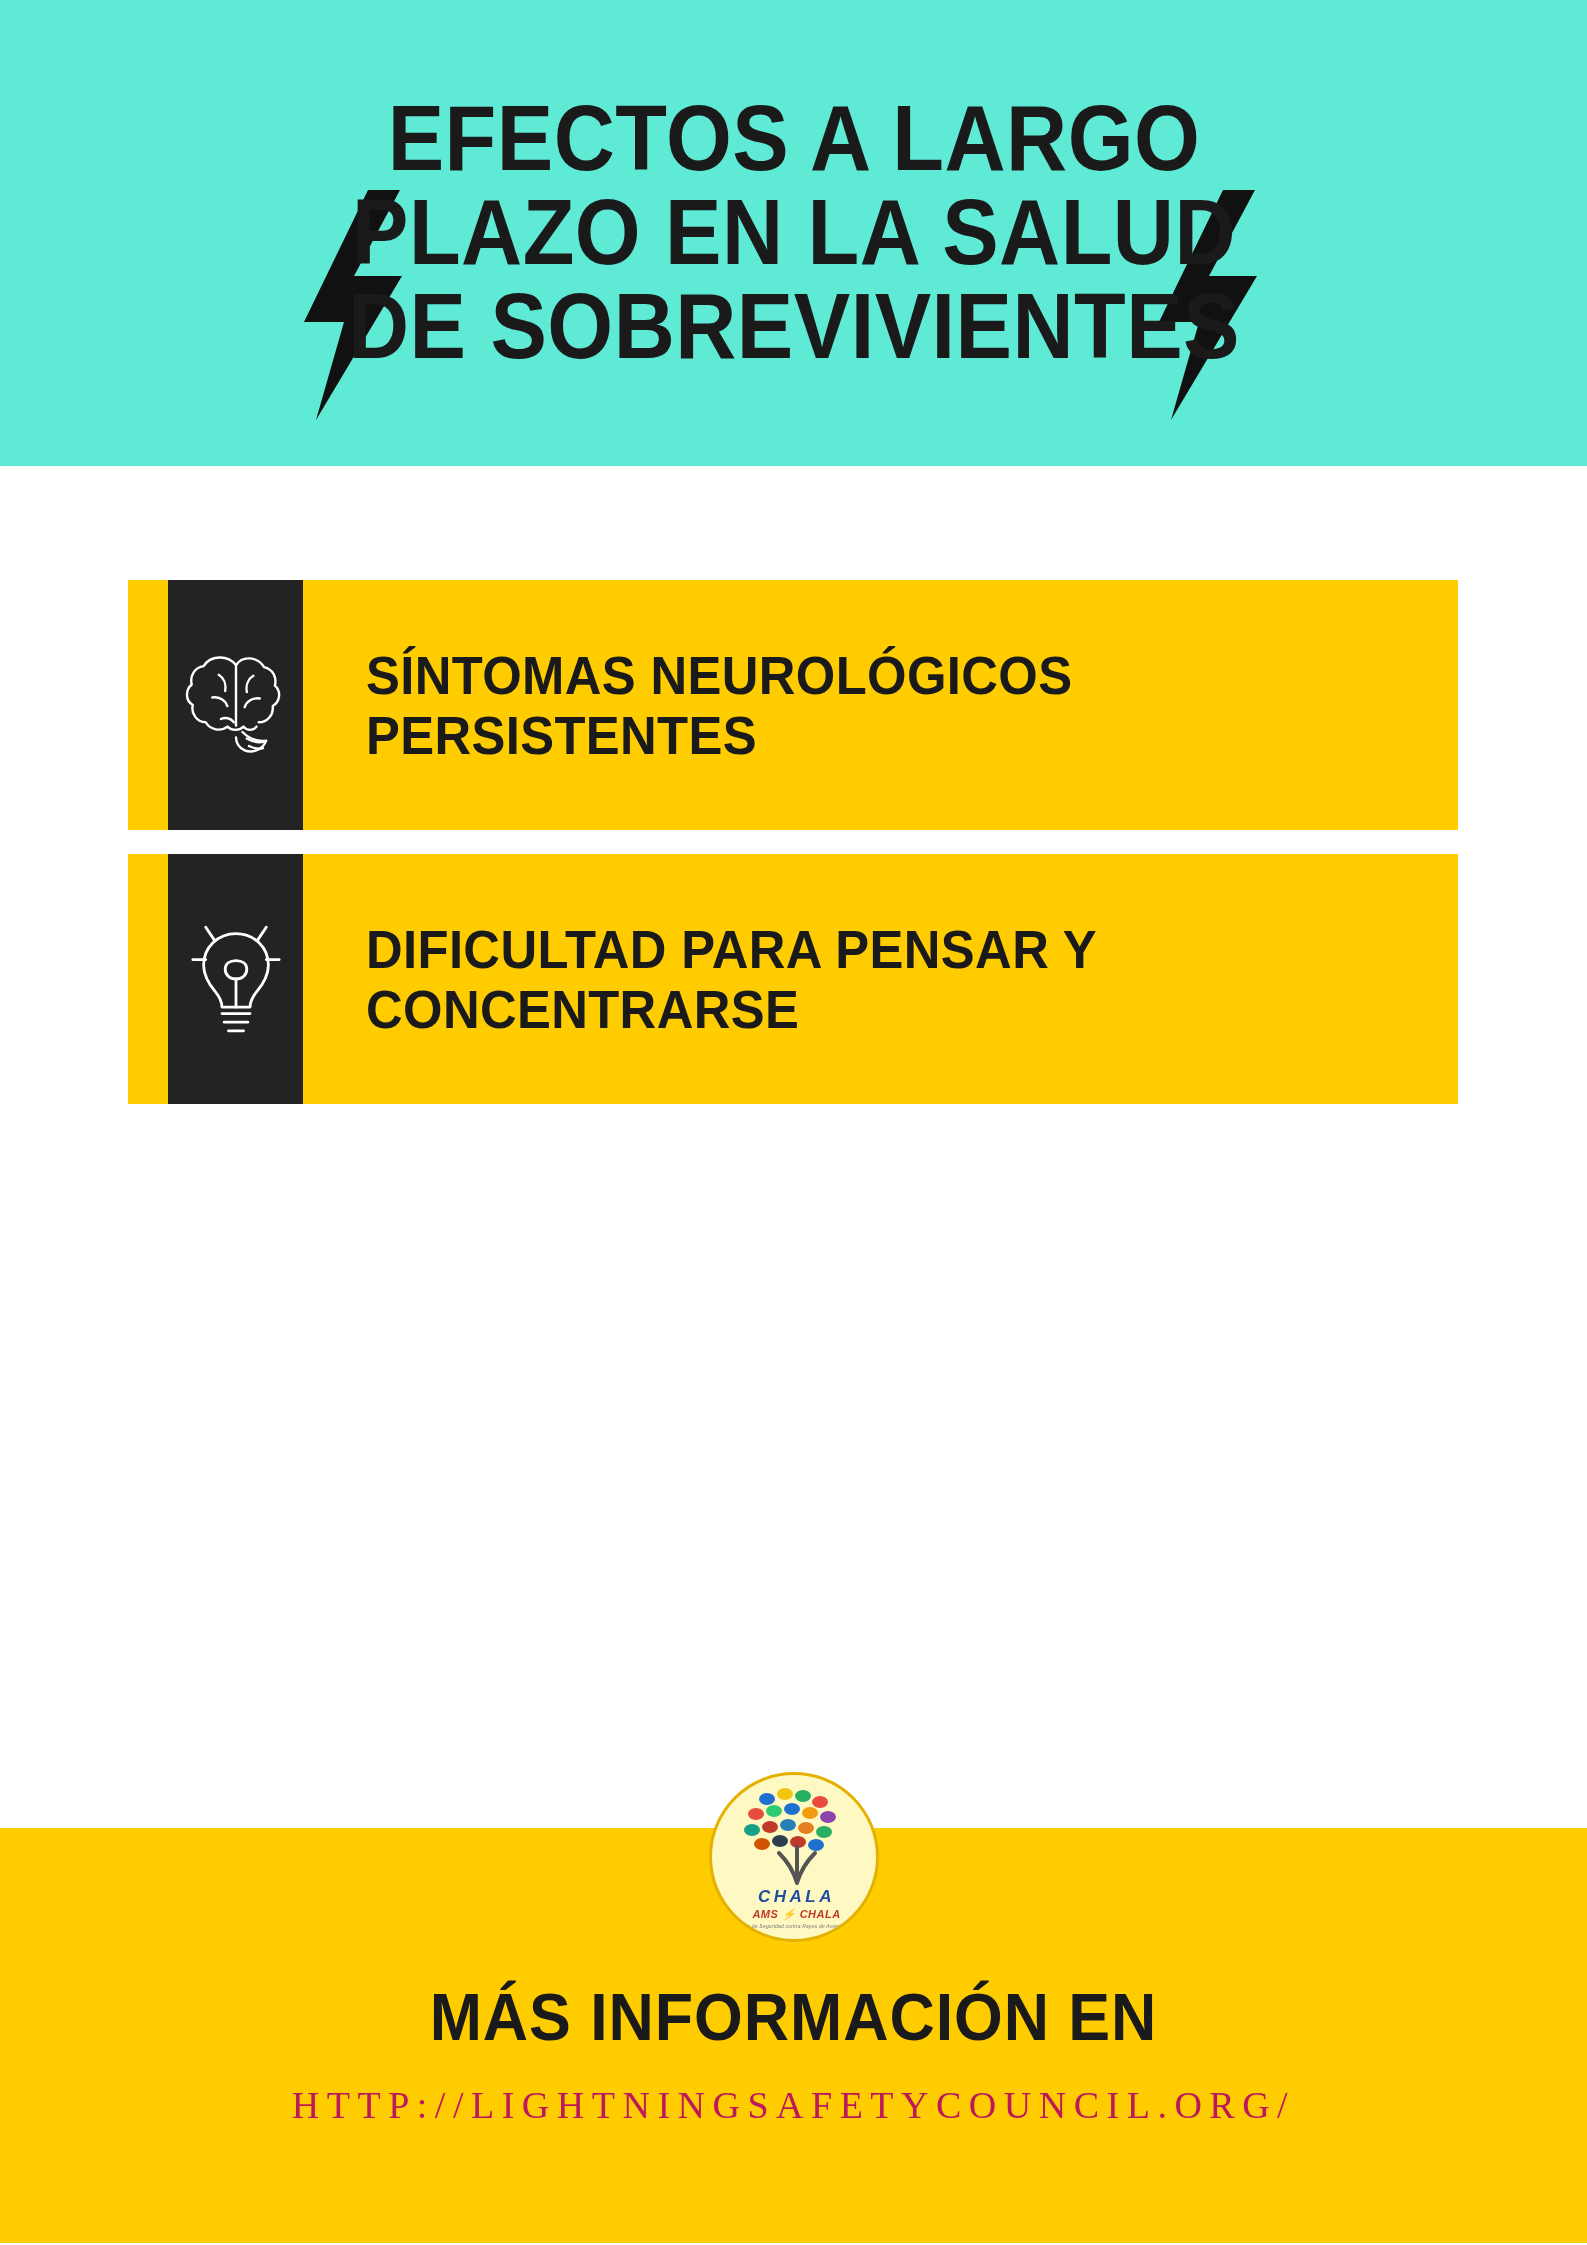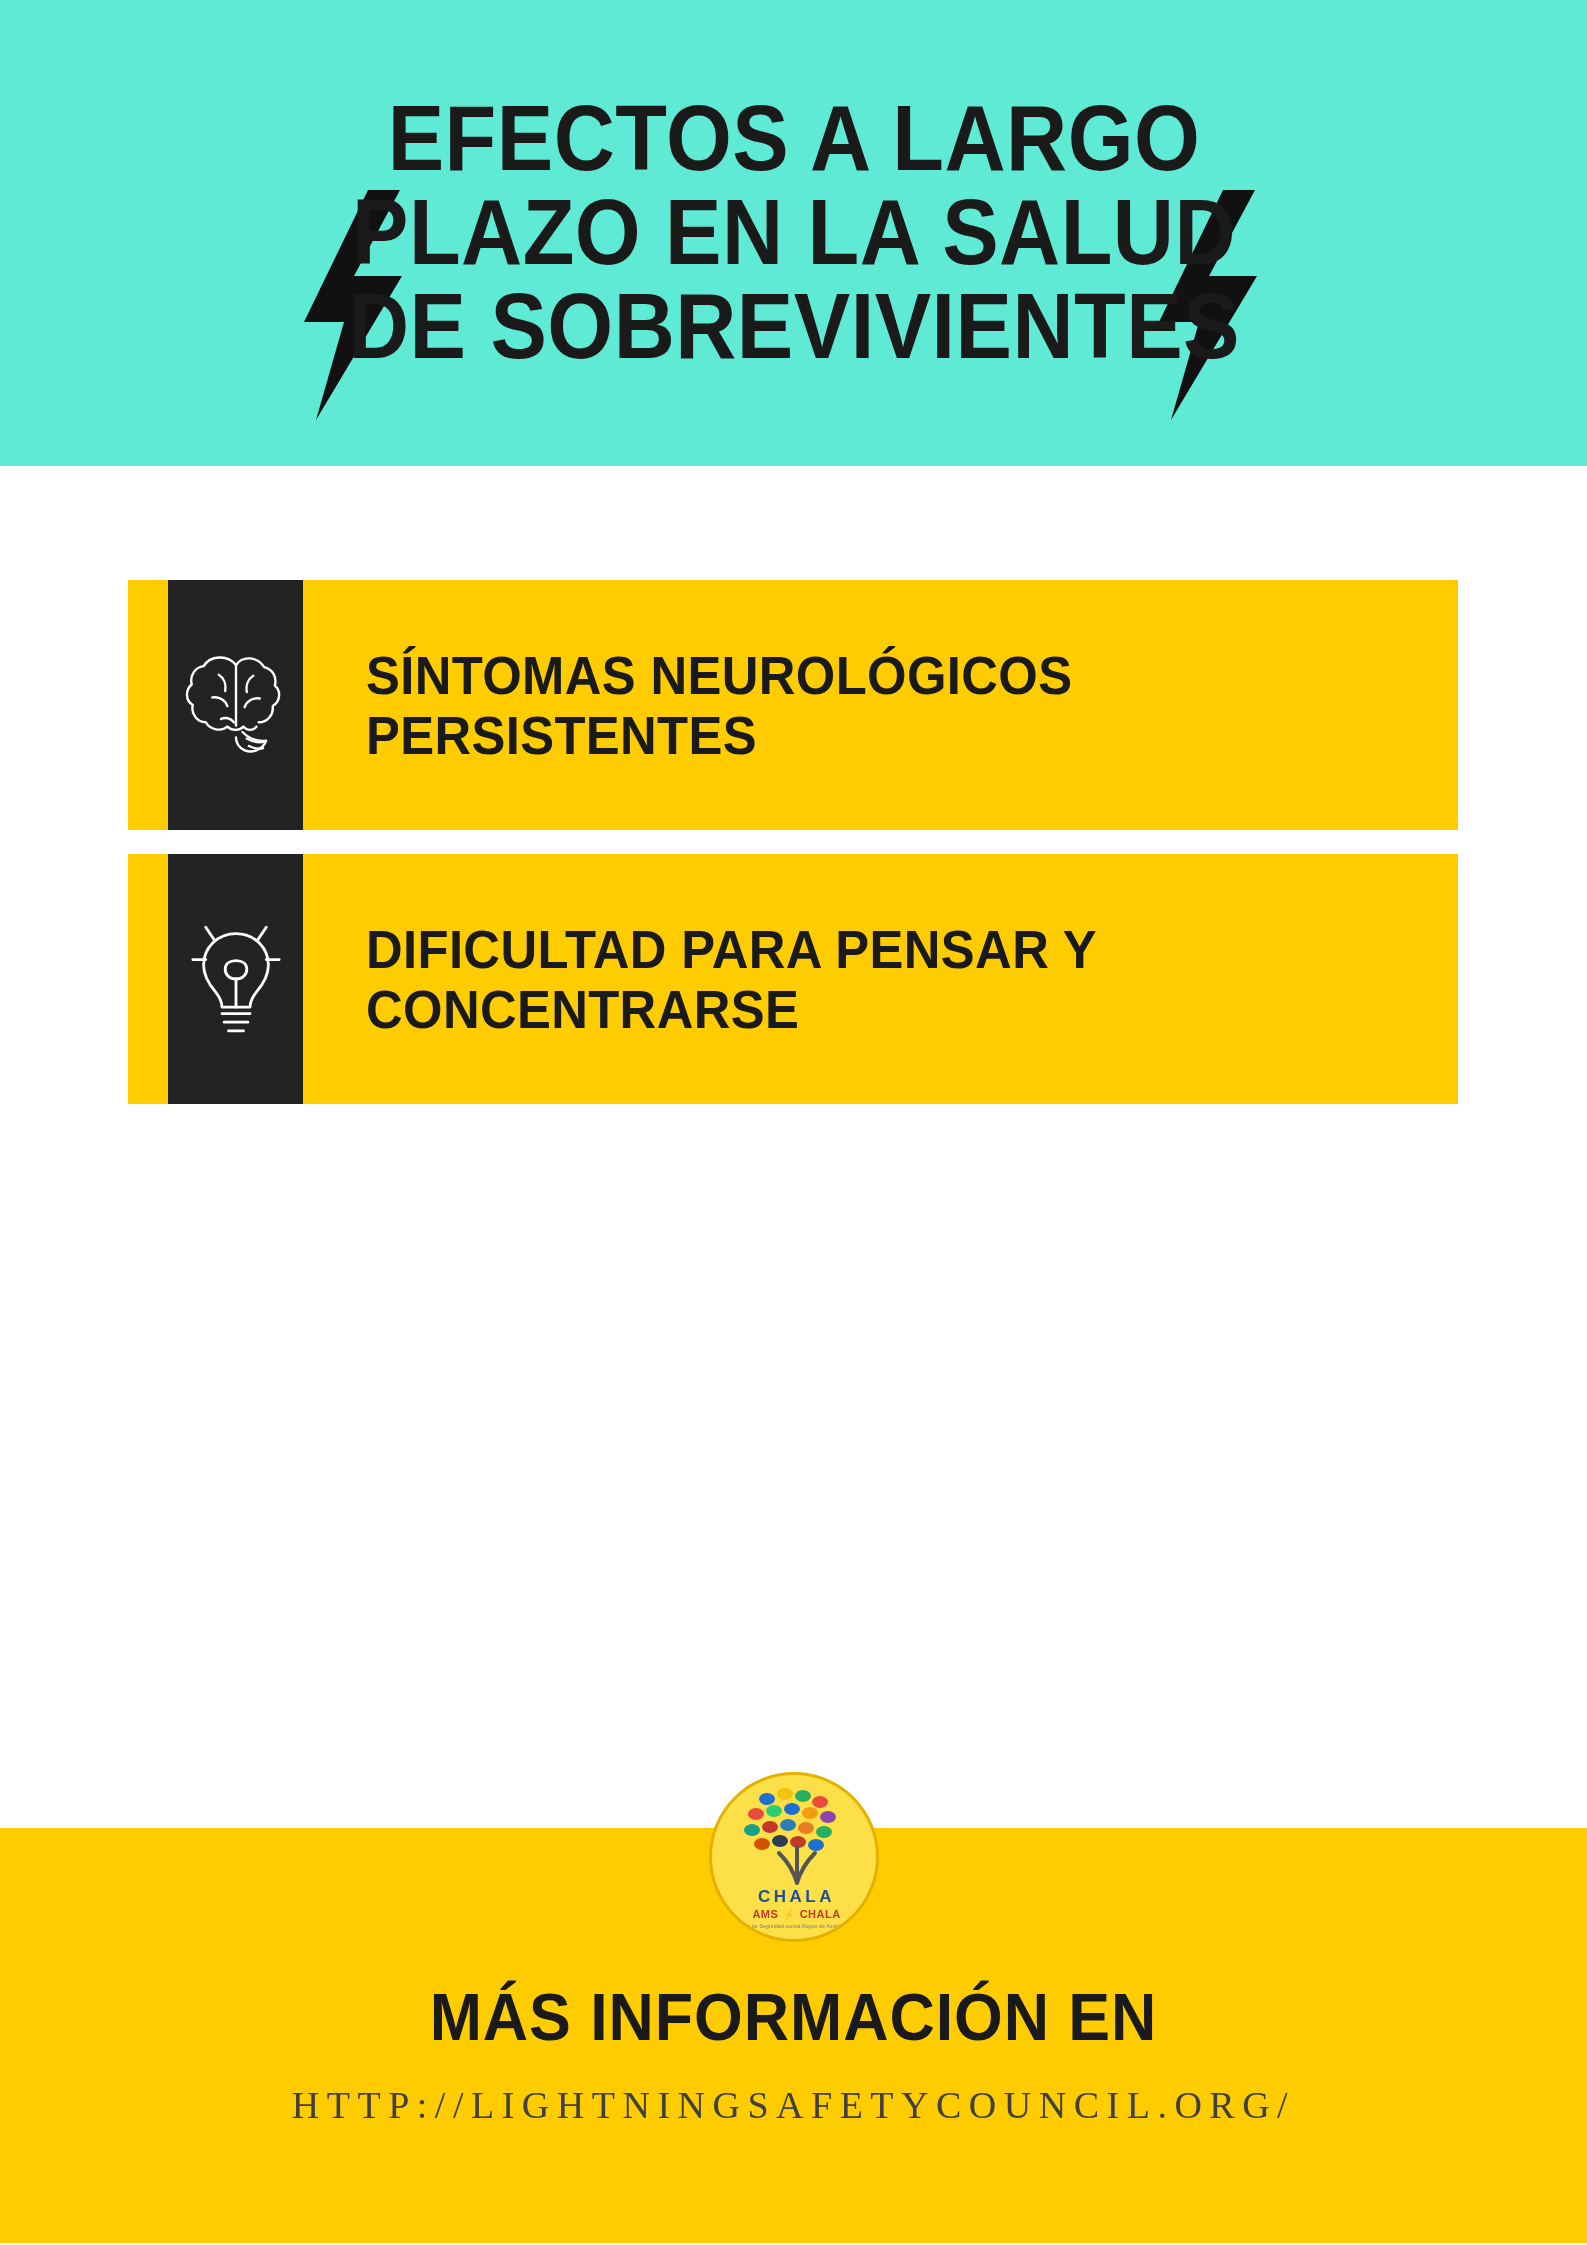--- a/index.html
+++ b/index.html
@@ -118,25 +118,26 @@
     transform: translateX(-50%);
     top: 1772px;
     width: 170px;
     height: 170px;
     z-index: 6;
   }
   .logo-circle {
     width: 170px;
     height: 170px;
     border-radius: 50%;
-    background: #fde047;
+    background: #fef9c3;
     border: 3px solid #e4b100;
     box-sizing: border-box;
     position: relative;
     overflow: hidden;
+    font-style: italic;
   }
   .logo-dots {
     position: absolute;
     left: 0; top: 8px;
     width: 170px; height: 104px;
   }
   .logo-chala {
     position: absolute;
     left: 0;
     top: 112px;
@@ -194,21 +195,21 @@
     letter-spacing: 1px;
     text-transform: uppercase;
     transform: scaleX(0.95);
   }
   .footer-url {
     position: absolute;
     left: 0;
     top: 255px;
     width: 1587px;
     text-align: center;
-    color: #404040;
+    color: #be185d;
     font-family: "Liberation Serif", serif;
     font-weight: 400;
     font-size: 38px;
     letter-spacing: 7.5px;
     text-transform: uppercase;
   }
 </style>
 </head>
 <body>
 

